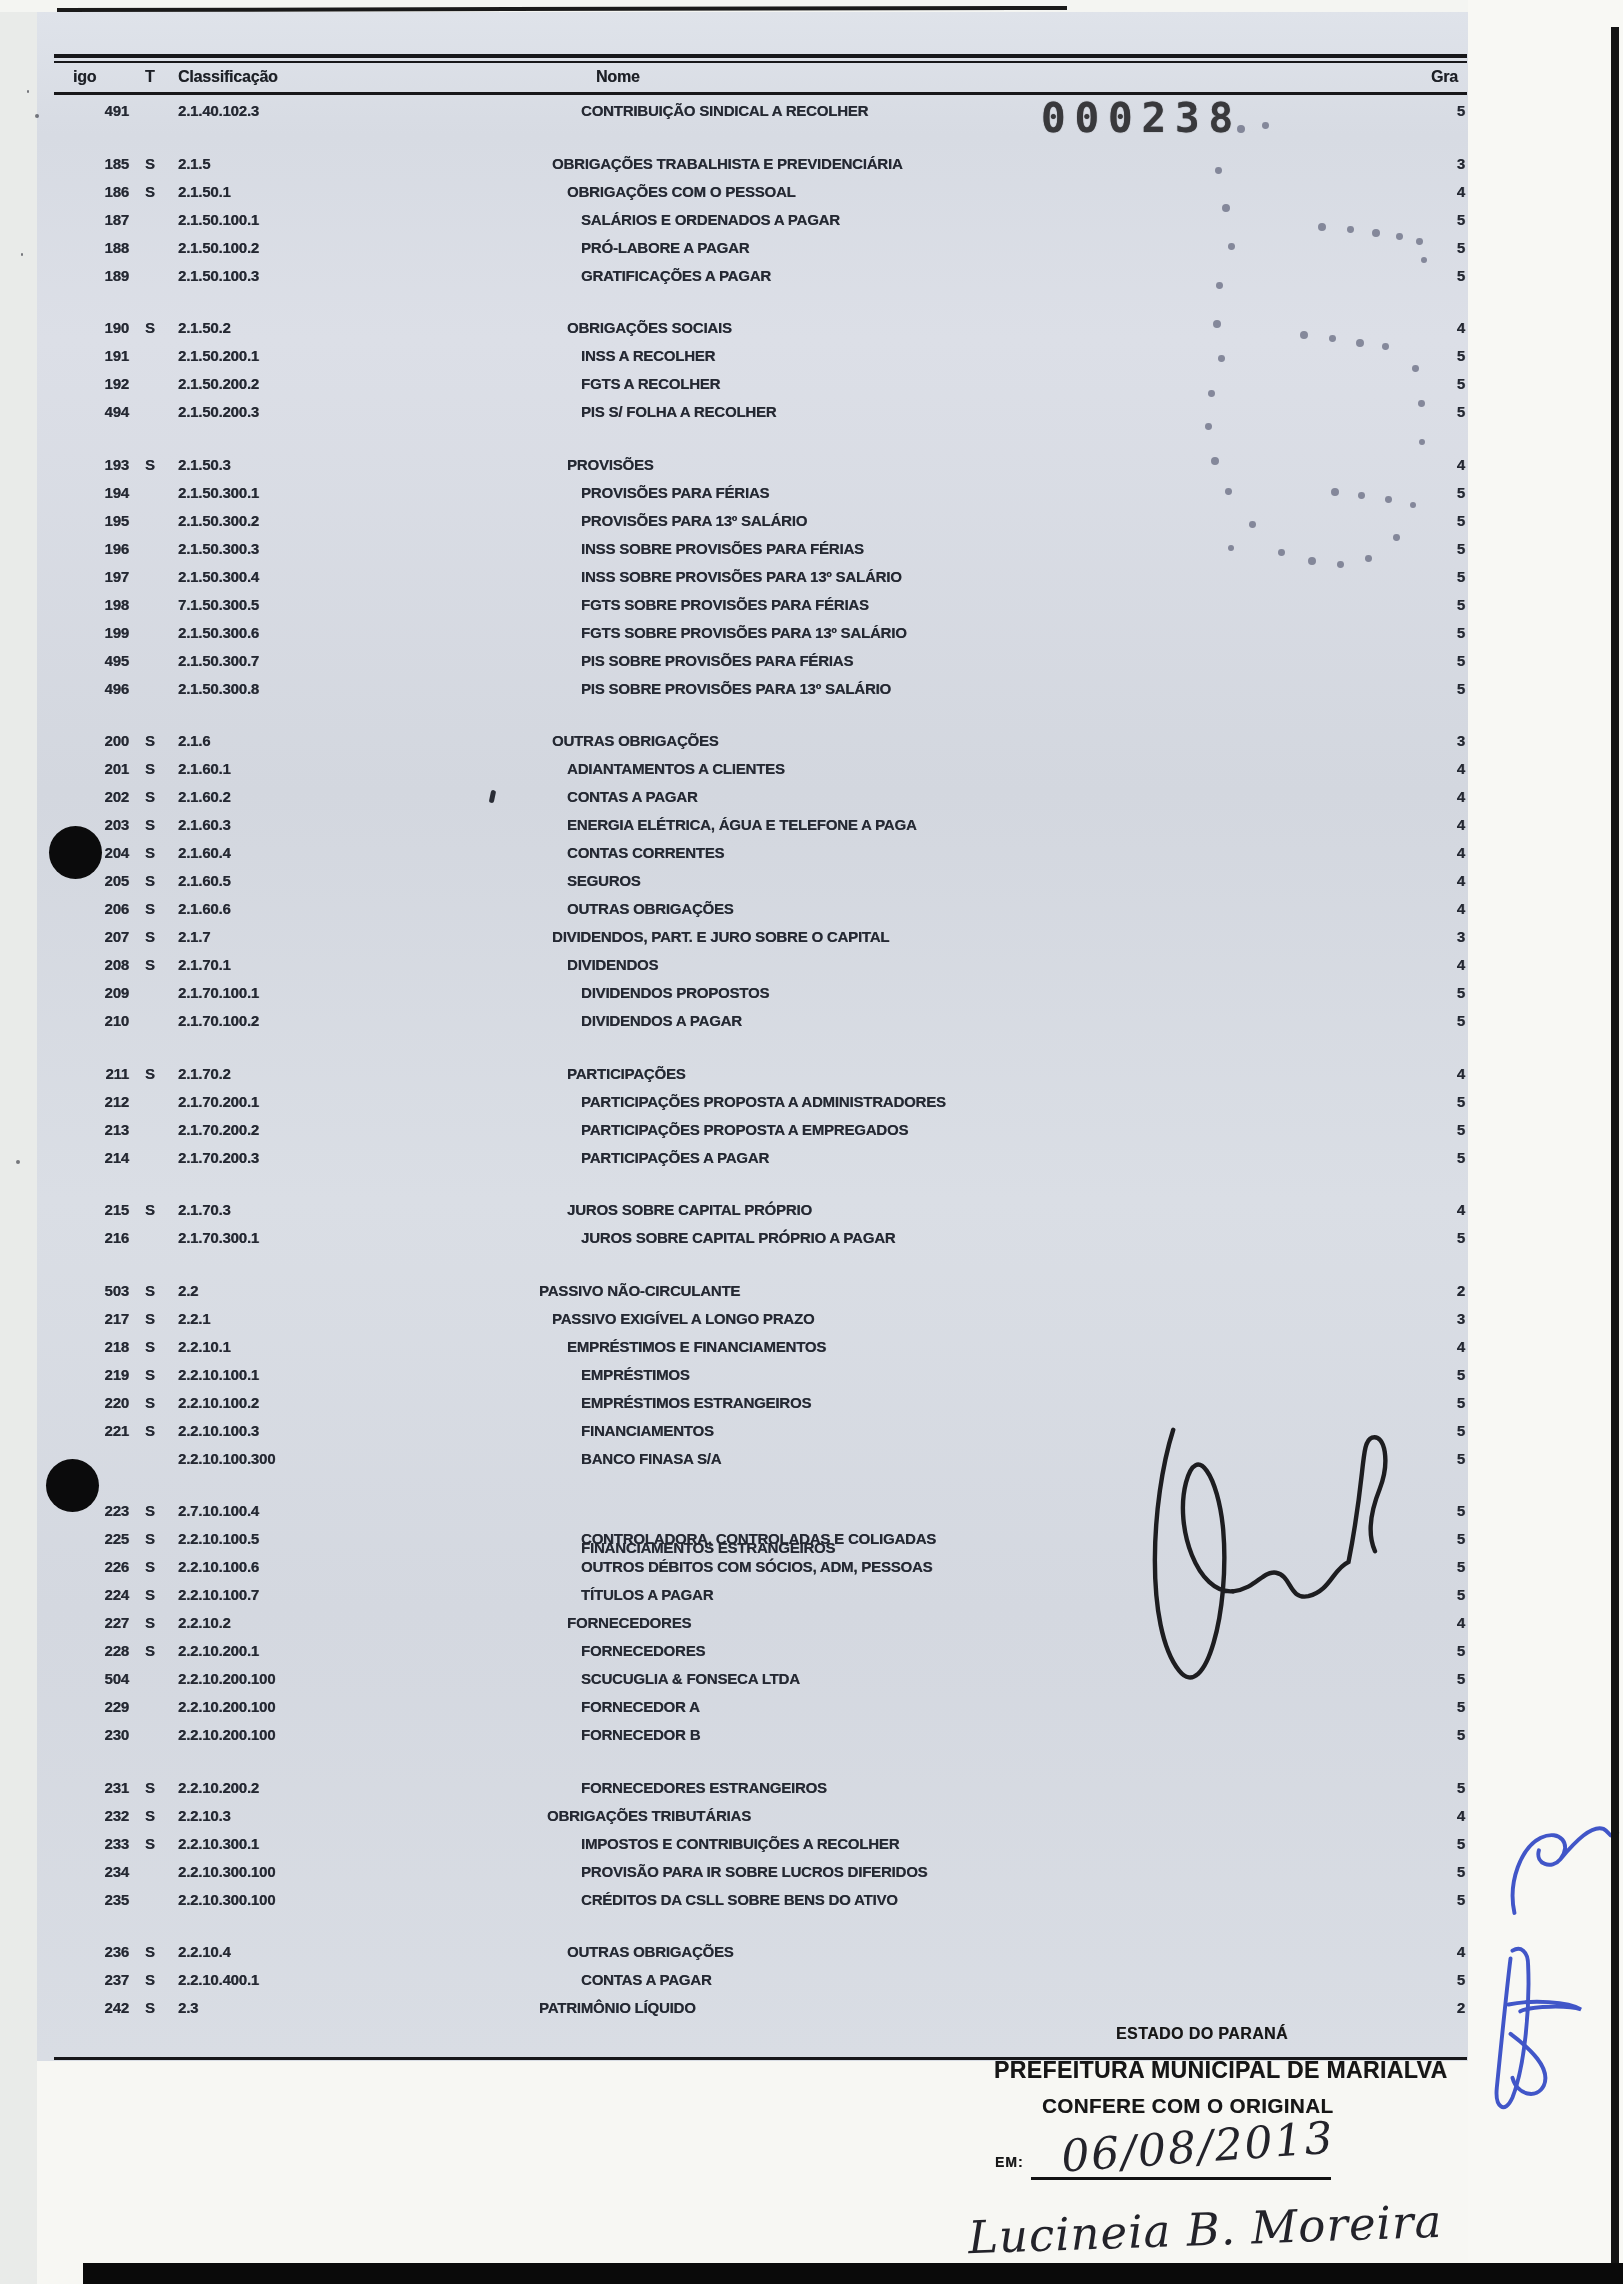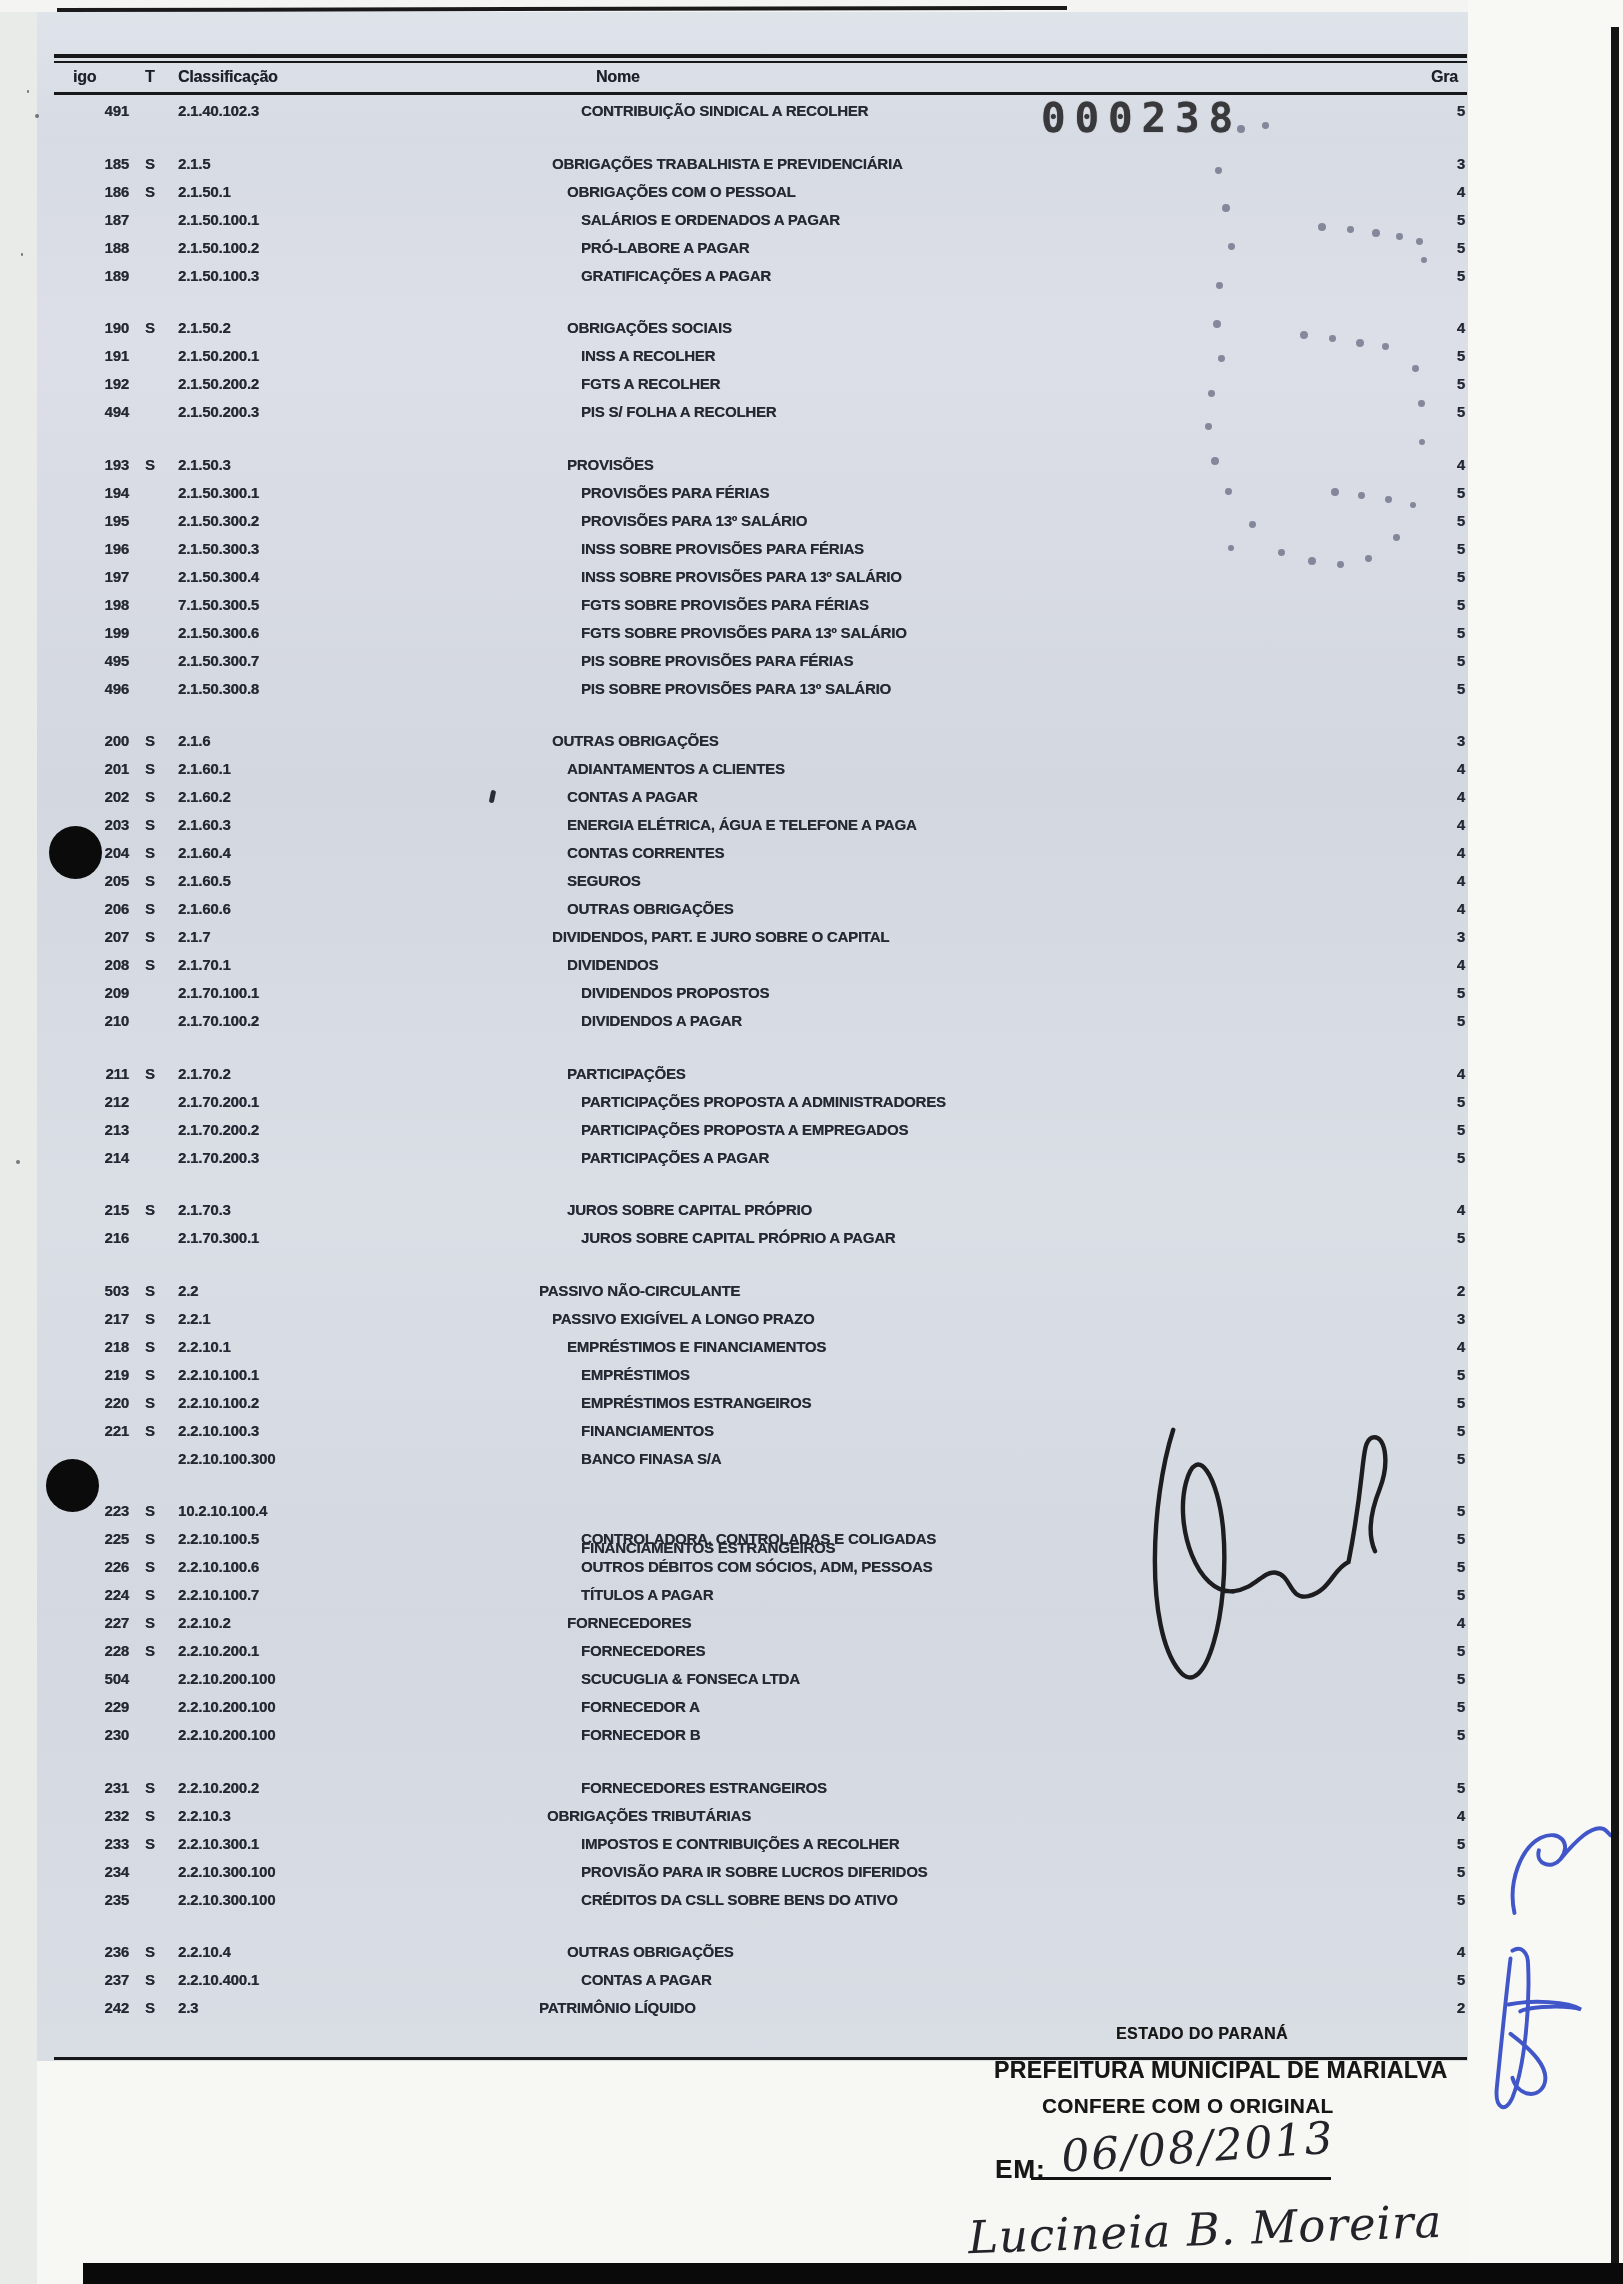--- a/index.html
+++ b/index.html
@@ -43,21 +43,21 @@
               text-shadow:0 0 1px rgba(45,45,48,.8);opacity:.93;}
 
   .ink{position:absolute;}
 
   
   .stamp{position:absolute;color:#161616;font-weight:bold;letter-spacing:0.4px;white-space:nowrap;
          text-shadow:0.3px 0.3px 0.4px rgba(10,10,10,.5);}
   .st1{left:1116px;top:2025px;font-size:16px;}
   .st2{left:994px;top:2057px;font-size:23px;}
   .st3{left:1042px;top:2094px;font-size:20.6px;}
-  .em-label{left:995px;top:2154px;font-size:26px;letter-spacing:1px;}
+  .em-label{left:995px;top:2154px;font-size:14px;letter-spacing:1px;}
   .em-line{position:absolute;left:1031px;top:2177px;width:300px;height:2.9px;background:#131313;}
   .sig-line{position:absolute;left:963px;top:2265px;width:431px;height:3.9px;background:#101010;}
   .hand{position:absolute;font-family:"DejaVu Serif",serif;font-style:italic;color:#23232a;white-space:nowrap;}
   .hand-date{left:1061px;top:2121px;font-size:44px;transform:rotate(-4deg);letter-spacing:2px;}
   .hand-sig{left:968px;top:2203px;font-size:45px;transform:rotate(-2deg);letter-spacing:1px;}
 </style>
 </head>
 <body>
 
 <div class="page">
@@ -377,21 +377,21 @@
       <div class="trow">
         <div class="cell c-code"></div>
         <div class="cell c-t"></div>
         <div class="cell c-cls">2.2.10.100.300</div>
         <div class="cell c-name" style="left: 581px;">BANCO FINASA S/A</div>
         <div class="cell c-grau">5</div>
       </div>
       <div class="trow gap">
         <div class="cell c-code">223</div>
         <div class="cell c-t">S</div>
-        <div class="cell c-cls">10.2.10.100.4</div>
+        <div class="cell c-cls">2.7.10.100.4</div>
         <div class="cell c-name" style="left: 581px; margin-top: 37px;">FINANCIAMENTOS ESTRANGEIROS</div>
         <div class="cell c-grau">5</div>
       </div>
       <div class="trow">
         <div class="cell c-code">225</div>
         <div class="cell c-t">S</div>
         <div class="cell c-cls">2.2.10.100.5</div>
         <div class="cell c-name" style="left: 581px;">CONTROLADORA, CONTROLADAS E COLIGADAS</div>
         <div class="cell c-grau">5</div>
       </div>

